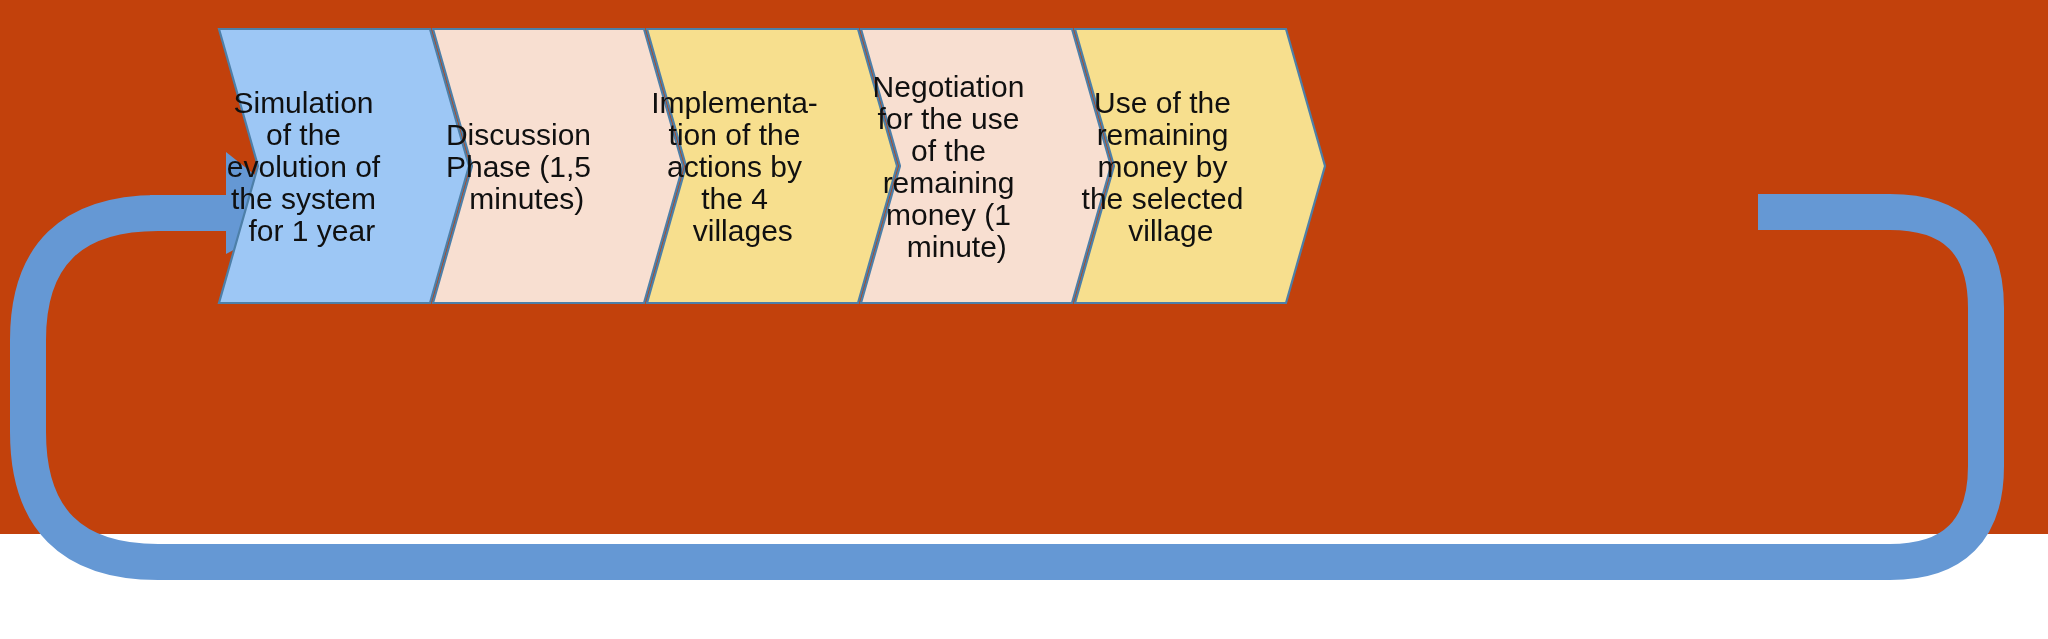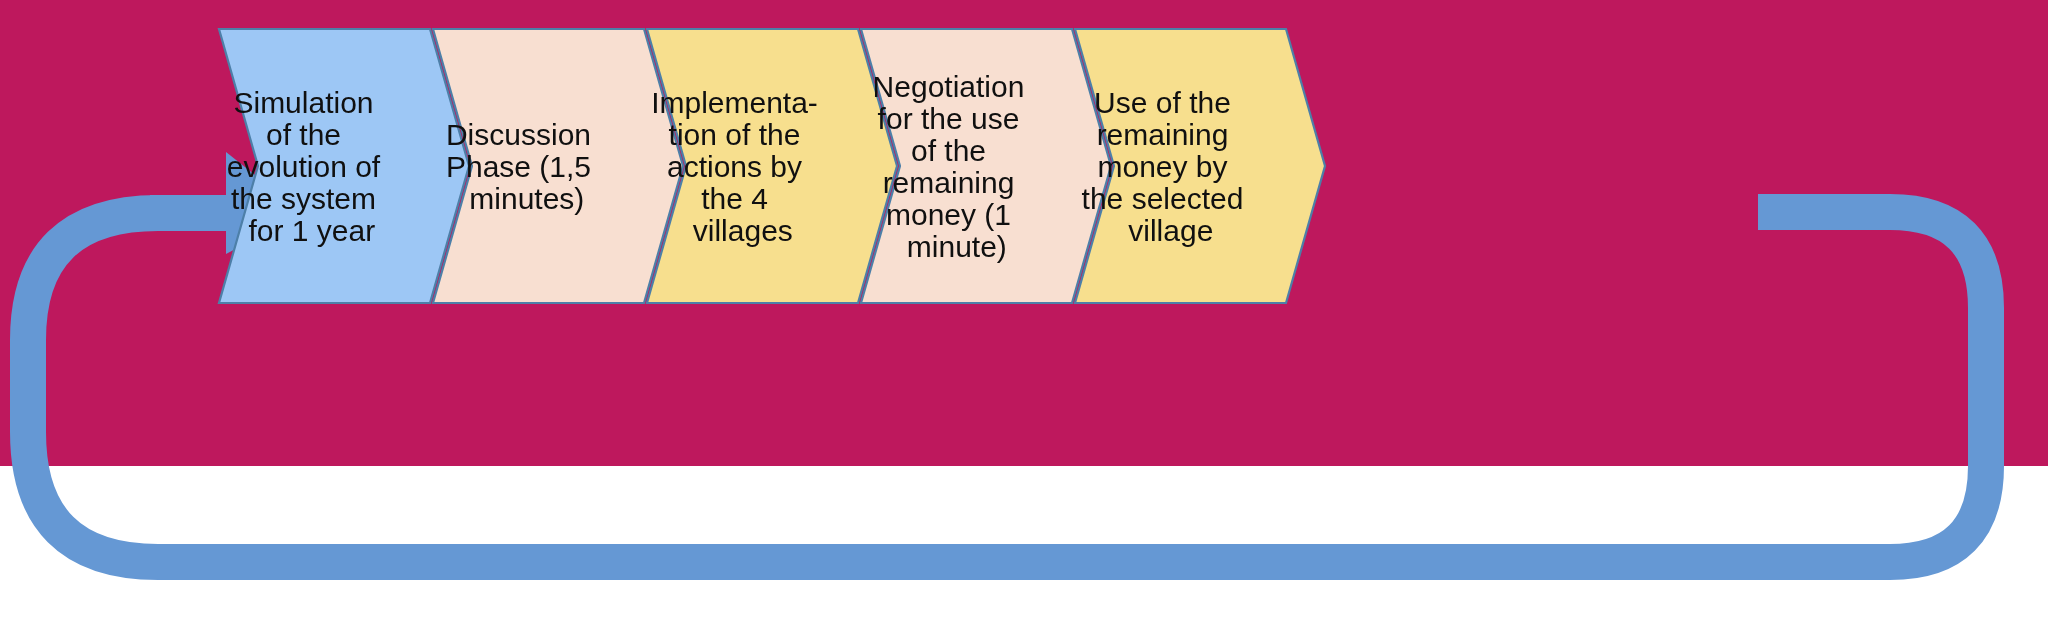--- a/index.html
+++ b/index.html
@@ -10,22 +10,22 @@
   }
   body {
     width: 2048px;
     height: 639px;
     overflow: hidden;
     font-family: "Liberation Sans", sans-serif;
   }
   #diagram-root {
     position: relative;
     width: 2048px;
-    height: 466px;
-    background: #be185d;
+    height: 534px;
+    background: #c2410c;
   }
   #diagram-svg {
     position: absolute;
     left: 0;
     top: 0;
     width: 2048px;
     height: 639px;
     display: block;
   }
   .chevron-label {

